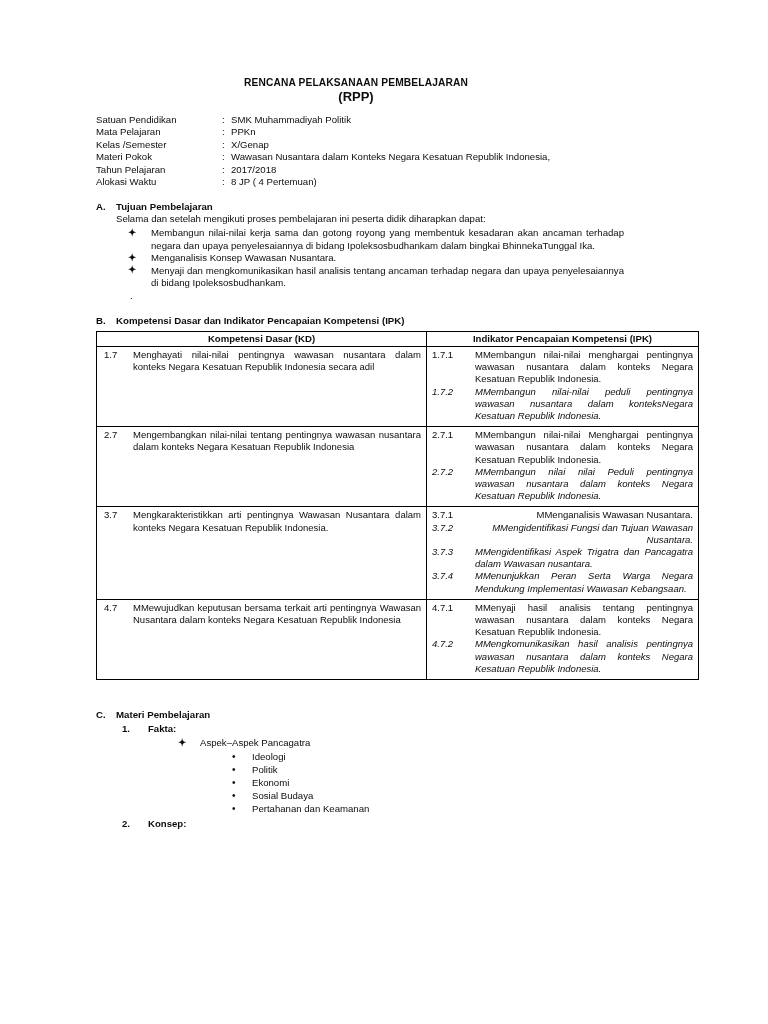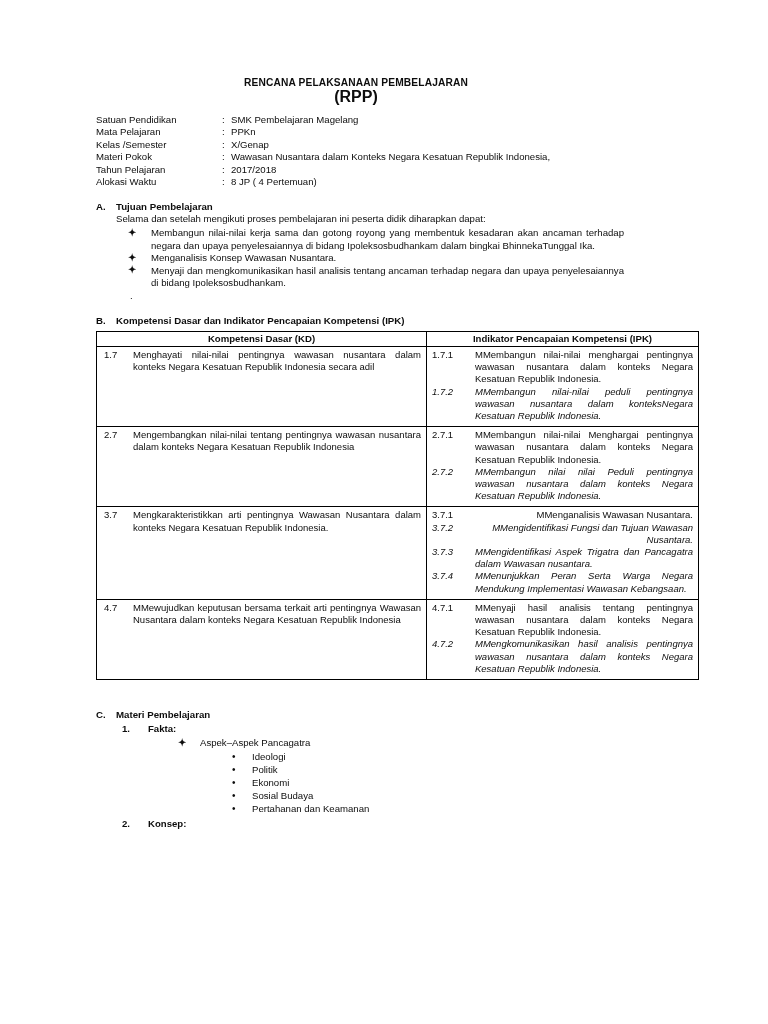--- a/index.html
+++ b/index.html
@@ -30,21 +30,21 @@
   .doc-title {
     text-align: center;
     font-weight: bold;
     font-size: 10.2px;
     letter-spacing: 0.15px;
     line-height: 13.5px;
   }
   .doc-subtitle {
     text-align: center;
     font-weight: bold;
-    font-size: 16px;
+    font-size: 13px;
     line-height: 13.5px;
     margin-bottom: 11px;
   }
 
   
   .meta {
     margin-left: 8px;
     margin-top: 4px;
   }
   .meta-row {
@@ -221,21 +221,21 @@
 
 <div class="page">
 
   <div class="doc-title">RENCANA PELAKSANAAN PEMBELAJARAN</div>
   <div class="doc-subtitle">(RPP)</div>
 
   <div class="meta">
     <div class="meta-row">
       <span class="meta-label">Satuan Pendidikan</span>
       <span class="meta-colon">:</span>
-      <span class="meta-value">SMK Pembelajaran Magelang</span>
+      <span class="meta-value">SMK Muhammadiyah Politik</span>
     </div>
     <div class="meta-row">
       <span class="meta-label">Mata Pelajaran</span>
       <span class="meta-colon">:</span>
       <span class="meta-value">PPKn</span>
     </div>
     <div class="meta-row">
       <span class="meta-label">Kelas /Semester</span>
       <span class="meta-colon">:</span>
       <span class="meta-value">X/Genap</span>

